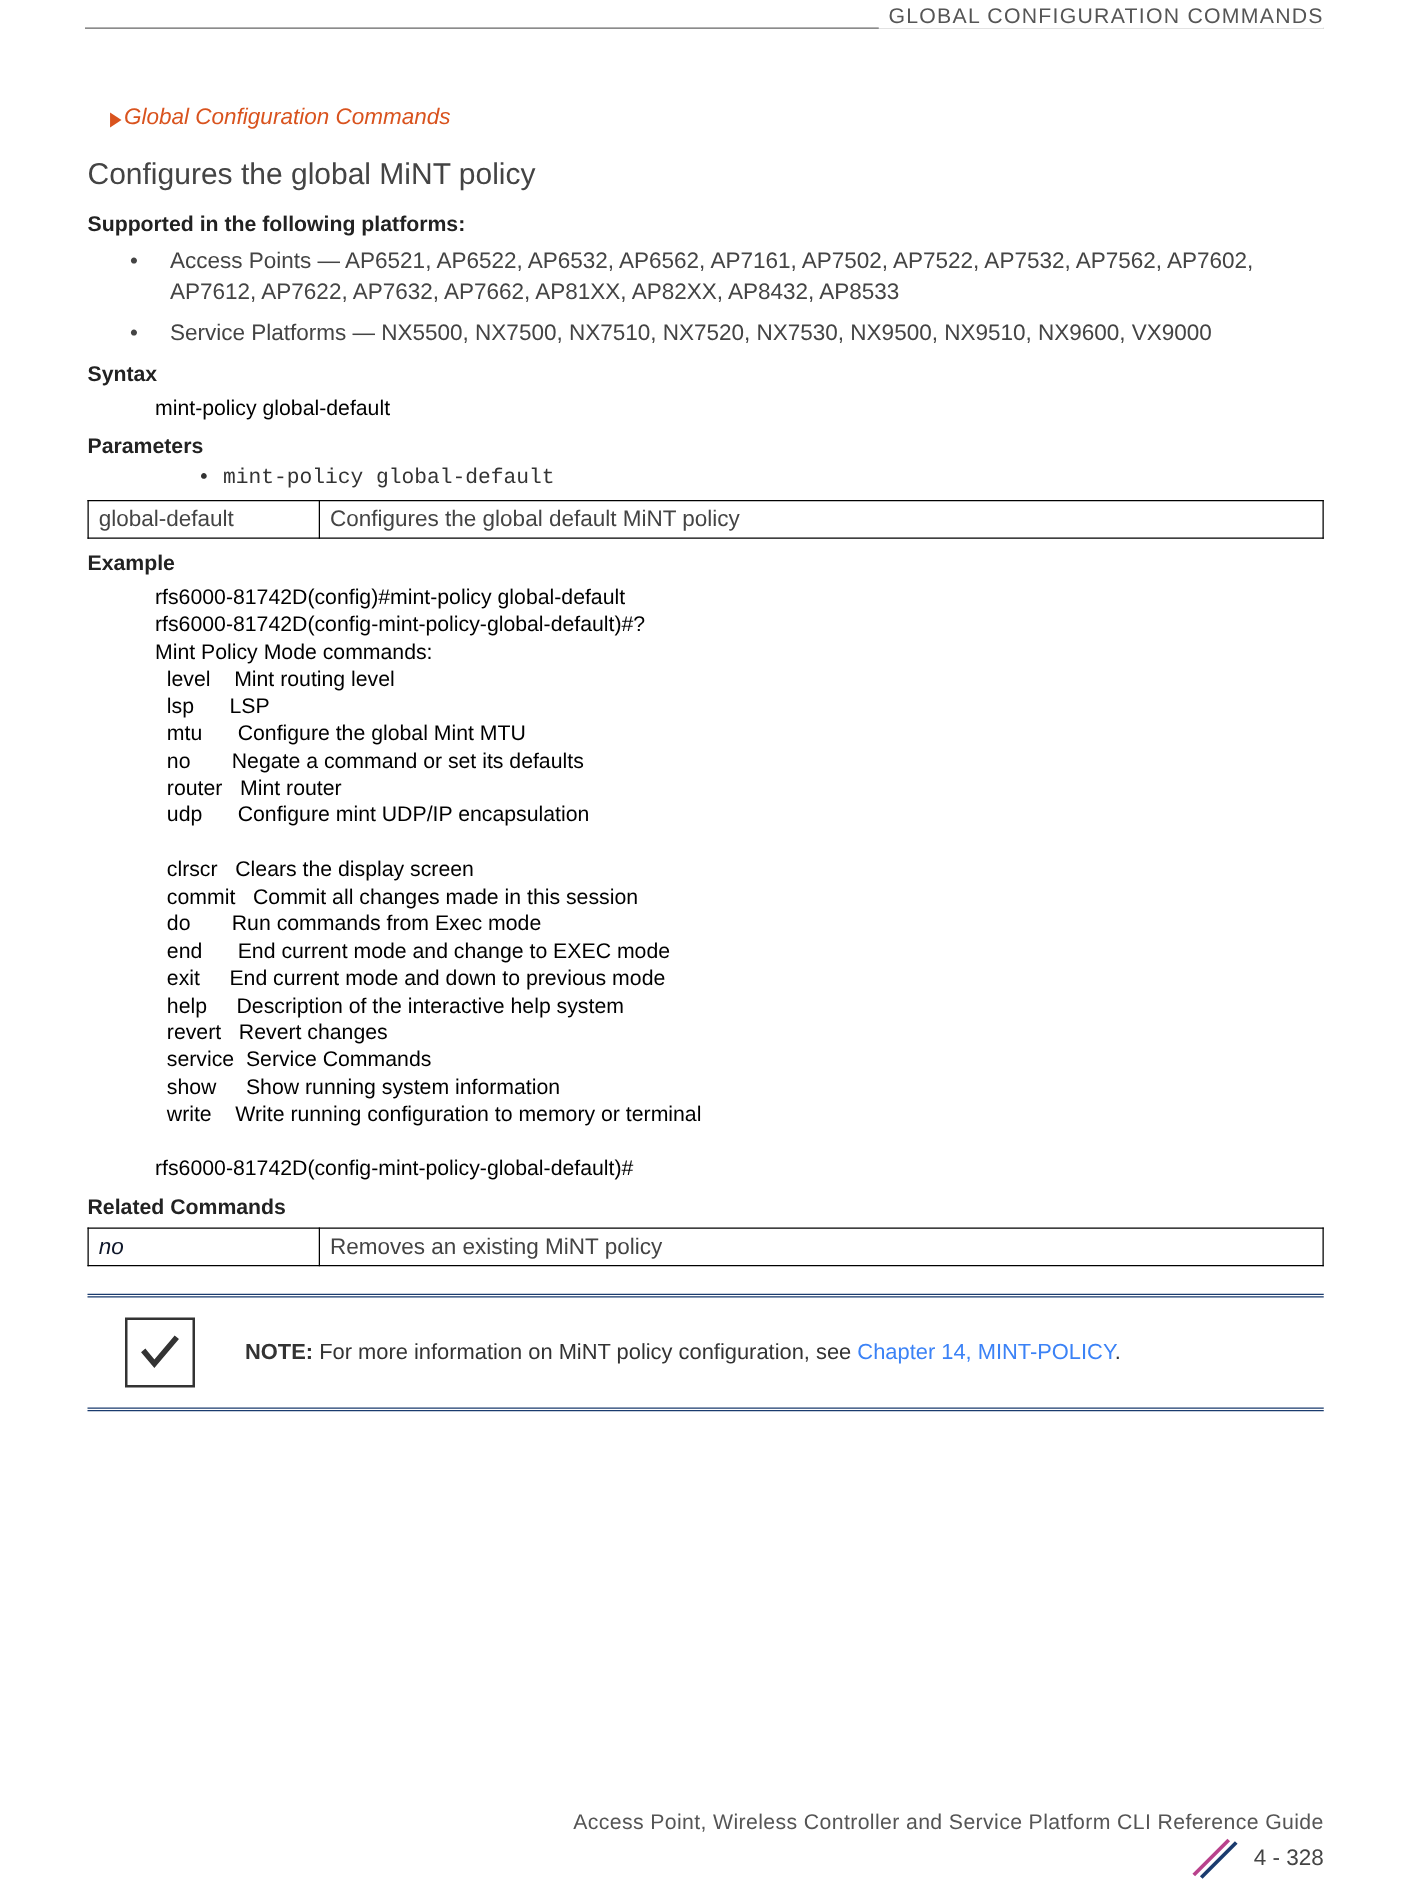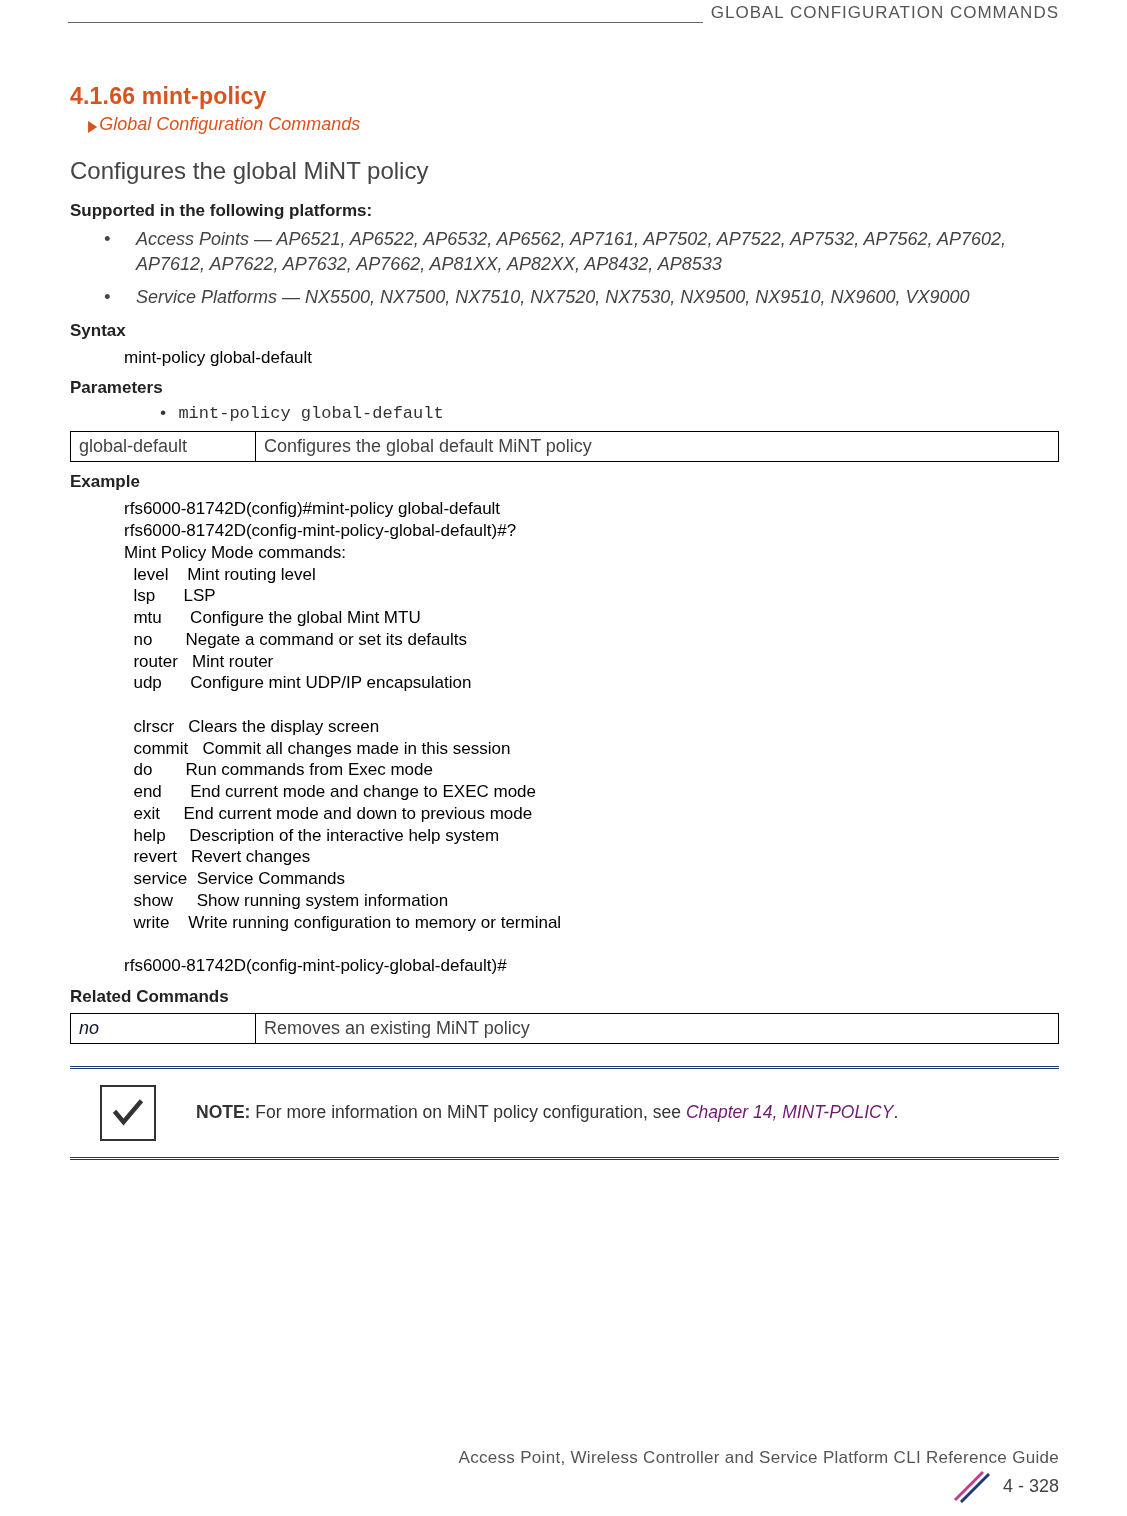--- a/index.html
+++ b/index.html
@@ -67,21 +67,20 @@
   h4.sub {
     font-weight: bold;
     font-size: 17px;
     margin: 10px 0 6px 0;
     color: #222;
   }
   ul.bullets {
     list-style: none;
     padding: 0;
     margin: 0 0 0 0;
-    font-style: italic;
   }
   ul.bullets li {
     position: relative;
     padding-left: 66px;
     margin-bottom: 8px;
     font-size: 18px;
     color: #444;
     line-height: 1.4;
   }
   ul.bullets li::before {
@@ -149,21 +148,21 @@
     margin-left: 30px;
     margin-right: 40px;
     flex-shrink: 0;
   }
   .note-icon svg { width: 36px; height: 36px; }
   .note-text {
     font-size: 17.5px;
     color: #333;
   }
   .note-text .bold { font-weight: bold; }
-  .note-text .link { color: #701a75; font-style: italic; }
+  .note-text .link { color: #3b82f6; }
   .footer {
     position: absolute;
     bottom: 34px;
     left: 68px;
     right: 68px;
     display: flex;
     align-items: flex-end;
     justify-content: space-between;
     font-size: 17px;
     color: #555;
@@ -180,21 +179,20 @@
 </style>
 </head>
 <body>
 
 <div class="page">
   <div class="header-line">
     <span class="header-text">GLOBAL CONFIGURATION COMMANDS</span>
   </div>
 
   <div class="content">
-    <h2 class="section-title">4.1.66 mint-policy</h2>
     <div class="breadcrumb">
       <span class="arrow">▶</span><span>Global Configuration Commands</span>
     </div>
 
     <p class="intro">Configures the global MiNT policy</p>
 
     <h4 class="sub">Supported in the following platforms:</h4>
     <ul class="bullets">
       <li>Access Points — AP6521, AP6522, AP6532, AP6562, AP7161, AP7502, AP7522, AP7532, AP7562, AP7602, AP7612, AP7622, AP7632, AP7662, AP81XX, AP82XX, AP8432, AP8533</li>
       <li>Service Platforms — NX5500, NX7500, NX7510, NX7520, NX7530, NX9500, NX9510, NX9600, VX9000</li>

